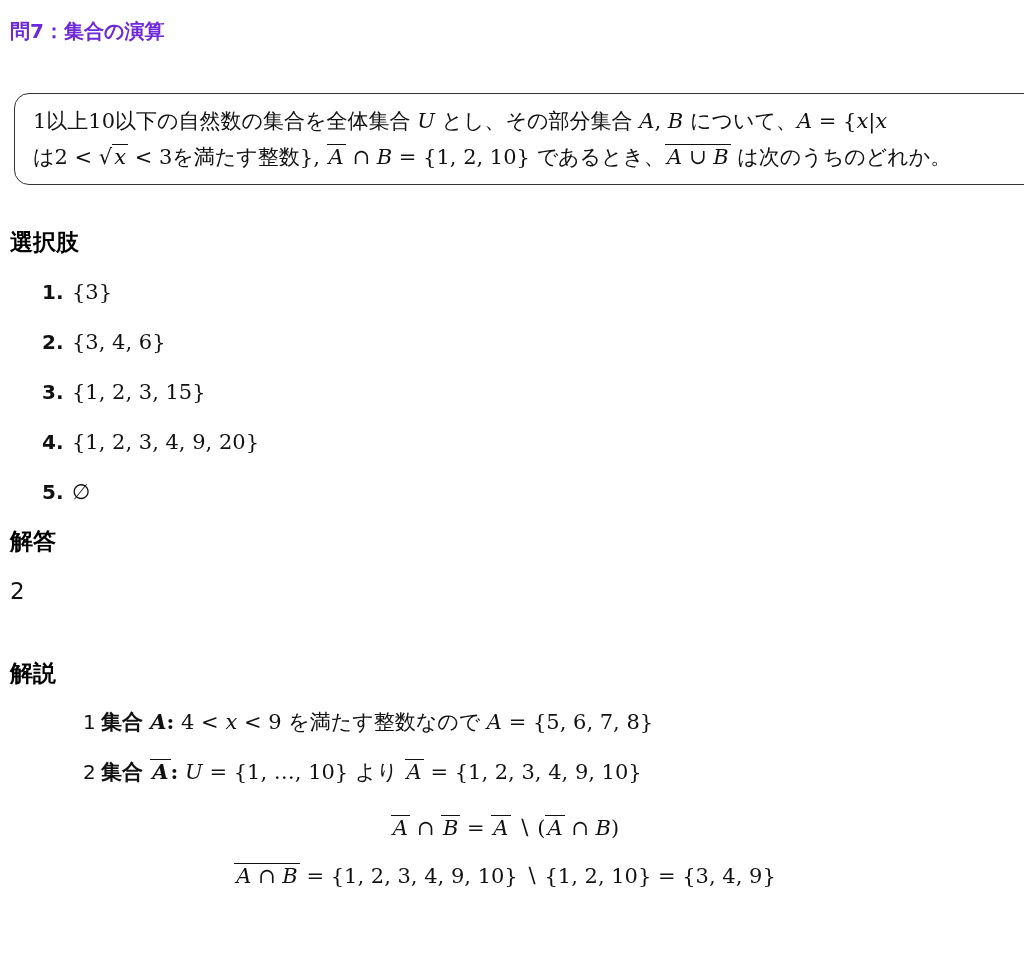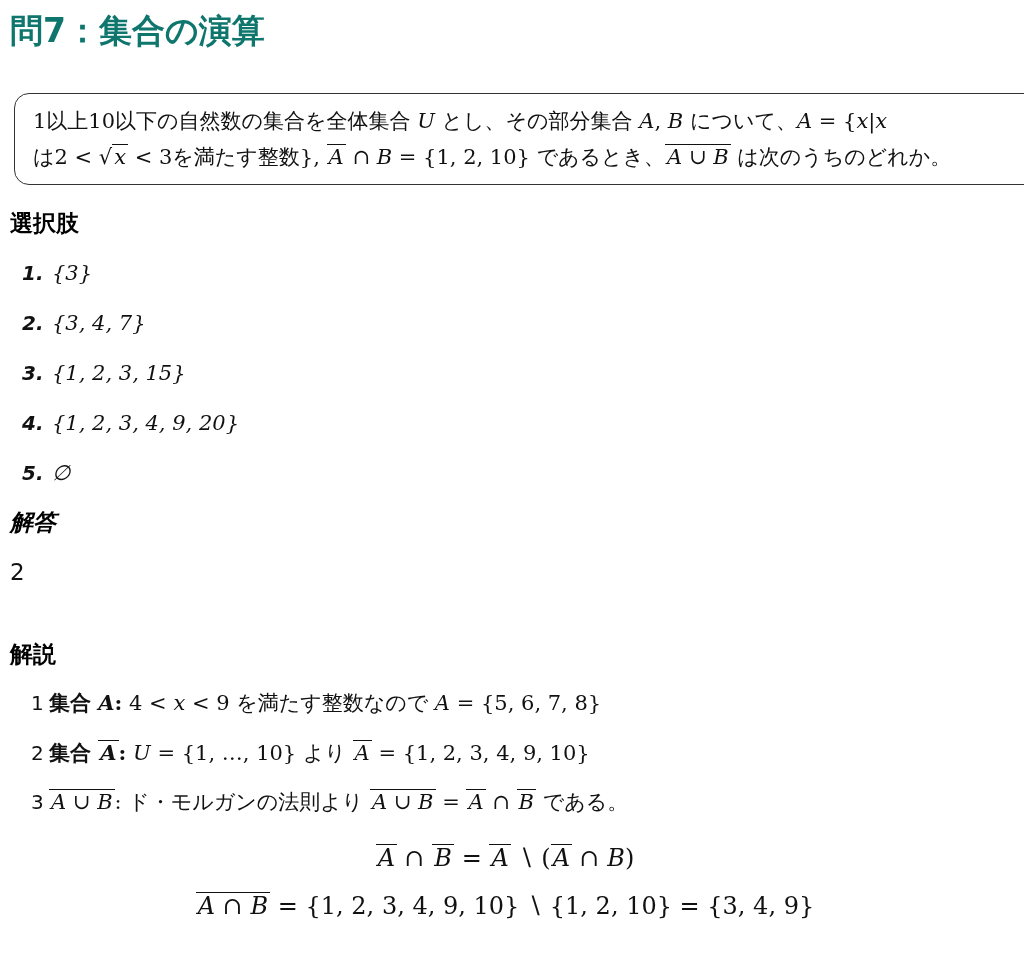--- a/index.html
+++ b/index.html
@@ -11,87 +11,87 @@
 
   
   .m  { font-family:"DejaVu Serif","Liberation Serif",serif; }
   .mi { font-family:"DejaVu Serif","Liberation Serif",serif; font-style:italic; }
   .ov { display:inline-block; border-top:1.5px solid currentColor; padding:1px 2px 0 2px; line-height:1.05; }
   b   { font-weight:700; }
 
   #title {
     margin:14px 0 0 10px;
     font-family:"DejaVu Sans","Liberation Sans",sans-serif;
-    font-weight:700; font-size:33px; line-height:34px; color:#0f766e;
+    font-weight:700; font-size:20px; line-height:34px; color:#6d28d9;
   }
 
   .qbox {
     margin-left:14px; margin-top:45px;
     width:1056px;                     
     border:1.5px solid #333333; border-radius:15px;
     padding:9px 18px; box-sizing:border-box;
     font-size:21px; line-height:36px;
     overflow:hidden;
   }
   .qline { white-space:nowrap; }
 
   h2.sec {
     margin:0 0 0 10px;
     font-family:"DejaVu Sans","Liberation Sans",sans-serif;
     font-weight:700; font-size:23px; line-height:24px; color:#000;
   }
-  #choices-heading { margin-top:26px; }
-  #answer-heading  { margin-top:21px;font-style:italic; }
+  #choices-heading { margin-top:45px; }
+  #answer-heading  { margin-top:21px; }
   #expl-heading    { margin-top:58px; }
 
   .choices-list { margin-top:25px; }
-  .choice-row { padding-left:22px; line-height:26px; margin-bottom:24px; font-size:21px;font-style:italic; }
+  .choice-row { padding-left:42px; line-height:26px; margin-bottom:24px; font-size:21px; }
   .choice-num {
     display:inline-block; width:30px;
     font-family:"DejaVu Sans","Liberation Sans",sans-serif;
     font-weight:600; font-size:20px; color:#111;
   }
 
   #answer-value {
     margin:26px 0 0 10px;
     font-family:"DejaVu Sans","Liberation Sans",sans-serif;
     font-size:23px; line-height:24px; color:#111;
   }
 
   .expl-list { margin-top:23px; }
-  .expl-row { padding-left:31px; line-height:27px; margin-bottom:22px; font-size:21px; }
+  .expl-row { padding-left:44px; line-height:27px; margin-bottom:22px; font-size:21px;margin-left:39px; }
   .expl-num {
     display:inline-block; width:18px;
     font-family:"DejaVu Sans","Liberation Sans",sans-serif;
     font-weight:500; font-size:20px; color:#111;
   }
 
   .eqs { width:1010px; text-align:center; }
-  .eq  { font-size:24px; line-height:28px; }
+  .eq  { font-size:21px; line-height:28px; }
   #eq-0 { margin-top:28px; }
   #eq-1 { margin-top:20px; }
 </style>
 </head>
 <body>
 
 <h1 id="title">問7：集合の演算</h1>
 
 <div class="qbox">
   <div class="qline">1以上10以下の自然数の集合を全体集合 <span class="m"><span class="mi">U</span></span> とし、その部分集合 <span class="m"><span class="mi">A</span>, <span class="mi">B</span></span> について、<span class="m"><span class="mi">A</span> = {<span class="mi">x</span>|<span class="mi">x</span></span></div>
   <div class="qline">は<span class="m">2 &lt; √<span class="ov"><span class="mi">x</span></span> &lt; 3</span>を満たす整数<span class="m">}</span>, <span class="m"><span class="ov"><span class="mi">A</span></span> ∩ <span class="mi">B</span> = {1, 2, 10}</span> であるとき、<span class="m"><span class="ov"><span class="mi">A</span> ∪ <span class="mi">B</span></span></span> は次のうちのどれか。</div>
 </div>
 
 <h2 class="sec" id="choices-heading">選択肢</h2>
 
 <div class="choices-list">
   <div class="choice-row">
     <span class="choice-num">1.</span><span class="choice-text"><span class="m">{3}</span></span>
   </div>
   <div class="choice-row">
-    <span class="choice-num">2.</span><span class="choice-text"><span class="m">{3, 4, 7}</span></span>
+    <span class="choice-num">2.</span><span class="choice-text"><span class="m">{3, 4, 6}</span></span>
   </div>
   <div class="choice-row">
     <span class="choice-num">3.</span><span class="choice-text"><span class="m">{1, 2, 3, 15}</span></span>
   </div>
   <div class="choice-row">
     <span class="choice-num">4.</span><span class="choice-text"><span class="m">{1, 2, 3, 4, 9, 20}</span></span>
   </div>
   <div class="choice-row">
     <span class="choice-num">5.</span><span class="choice-text"><span class="m">∅</span></span>
   </div>
@@ -102,21 +102,18 @@
 
 <h2 class="sec" id="expl-heading">解説</h2>
 
 <div class="expl-list">
   <div class="expl-row">
     <span class="expl-num">1</span><span class="expl-text"><b>集合 <span class="m"><span class="mi">A</span></span>:</b> <span class="m">4 &lt; <span class="mi">x</span> &lt; 9</span> を満たす整数なので <span class="m"><span class="mi">A</span> = {5, 6, 7, 8}</span></span>
   </div>
   <div class="expl-row">
     <span class="expl-num">2</span><span class="expl-text"><b>集合 <span class="m"><span class="ov"><span class="mi">A</span></span></span>:</b> <span class="m"><span class="mi">U</span> = {1, …, 10}</span> より <span class="m"><span class="ov"><span class="mi">A</span></span> = {1, 2, 3, 4, 9, 10}</span></span>
   </div>
-  <div class="expl-row">
-    <span class="expl-num">3</span><span class="expl-text"><span class="m"><span class="ov"><span class="mi">A</span> ∪ <span class="mi">B</span></span></span>: ド・モルガンの法則より <span class="m"><span class="ov"><span class="mi">A</span> ∪ <span class="mi">B</span></span> = <span class="ov"><span class="mi">A</span></span> ∩ <span class="ov"><span class="mi">B</span></span></span> である。</span>
-  </div>
 </div>
 
 <div class="eqs">
   <div class="eq" id="eq-0"><span class="m"><span class="ov"><span class="mi">A</span></span> ∩ <span class="ov"><span class="mi">B</span></span> = <span class="ov"><span class="mi">A</span></span> ∖ (<span class="ov"><span class="mi">A</span></span> ∩ <span class="mi">B</span>)</span></div>
   <div class="eq" id="eq-1"><span class="m"><span class="ov"><span class="mi">A</span> ∩ <span class="mi">B</span></span> = {1, 2, 3, 4, 9, 10} ∖ {1, 2, 10} = {3, 4, 9}</span></div>
 </div>
 
 </body></html>

